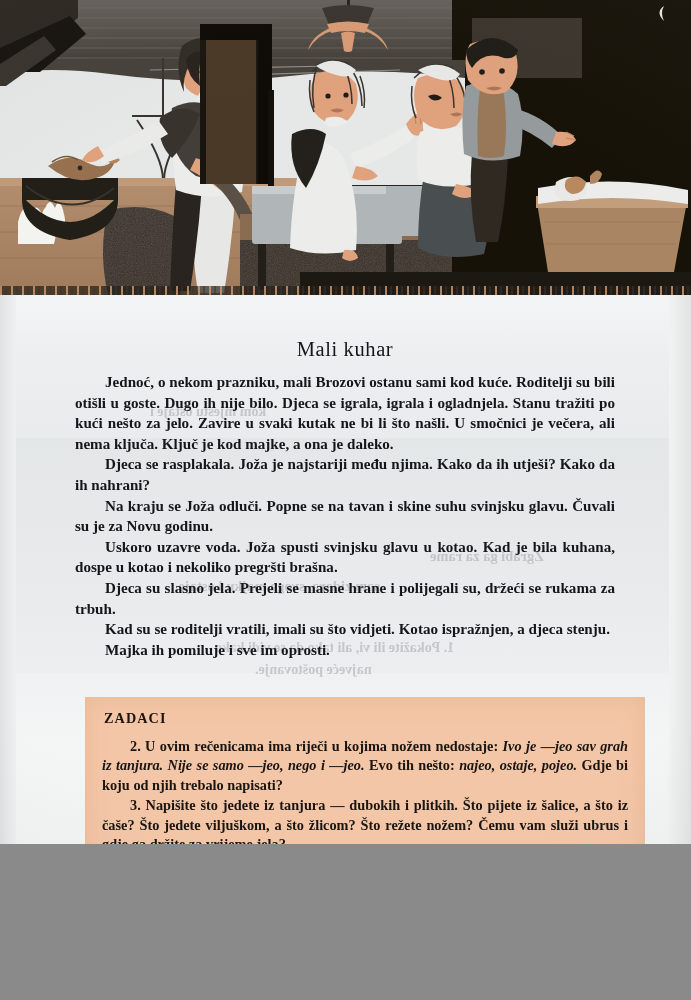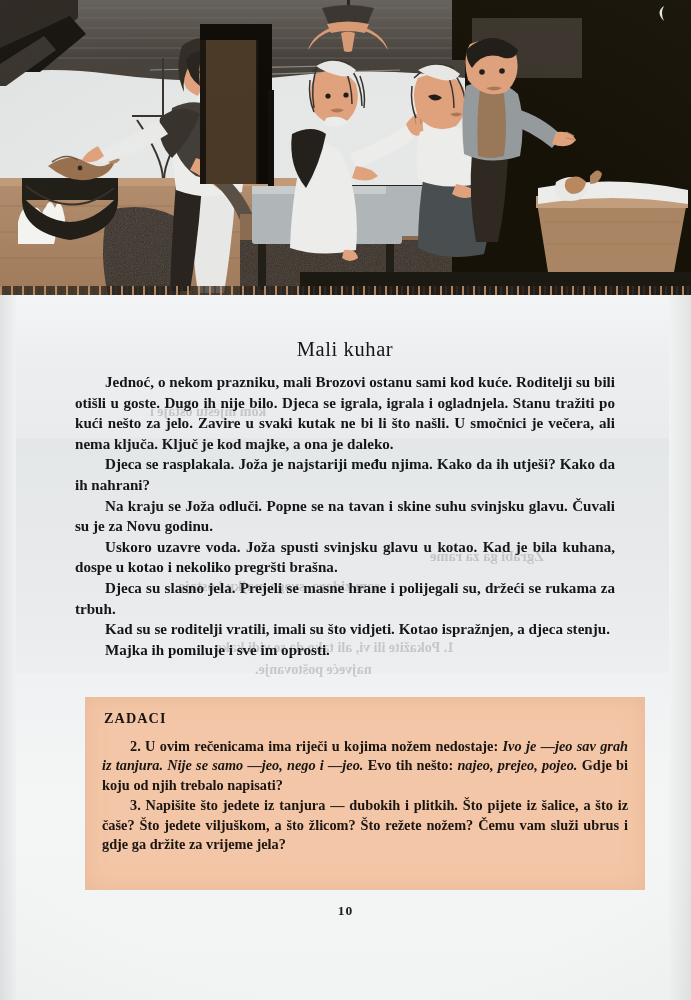--- a/index.html
+++ b/index.html
@@ -1,20 +1,20 @@
 <!DOCTYPE html>
 <html><head>
 <meta charset="utf-8">
 <title>Mali kuhar</title>
 <style>
   html,body{margin:0;padding:0;background:#8a8a8a;}
   body{font-family:"Liberation Serif",serif;}
   .page{
     position:relative;
-    width:691px;height:1000px;
+    width:691px;height:844px;
     overflow:hidden;
     background:#7dd3fc;
   }
   
   .paper-base{position:absolute;inset:0;background:#edeff0;}
   .paper-band-a{position:absolute;left:0;right:0;top:293px;height:145px;
      background:linear-gradient(180deg,#f4f5f6 0%,#eceeef 45%,#e9ebec 100%);}
   .paper-band-b{position:absolute;left:0;right:0;top:438px;height:235px;
      background:linear-gradient(180deg,#e4e7e8 0%,#e8eaeb 60%,#eceeef 100%);}
   .paper-band-c{position:absolute;left:0;right:0;top:673px;bottom:0;
@@ -367,20 +367,20 @@
     <p class="para">Na kraju se Joža odluči. Popne se na tavan i skine suhu svinjsku glavu. Čuvali su je za Novu godinu.</p>
     <p class="para">Uskoro uzavre voda. Joža spusti svinjsku glavu u kotao. Kad je bila kuhana, dospe u kotao i nekoliko pregršti brašna.</p>
     <p class="para">Djeca su slasno jela. Prejeli se masne hrane i polijegali su, držeći se rukama za trbuh.</p>
     <p class="para">Kad su se roditelji vratili, imali su što vidjeti. Kotao ispražnjen, a djeca stenju.</p>
     <p class="para">Majka ih pomiluje i sve im oprosti.</p>
   </div>
 
   <div class="zadaci">
     <div class="zadaci-inner">
       <div class="zadaci-h">ZADACI</div>
-      <p class="task" id="ex1"><span class="tasknum">2. </span><span>U ovim rečenicama ima riječi u kojima nožem nedostaje: </span><em>Ivo je —jeo sav grah iz tanjura. Nije se samo —jeo, nego i —jeo.</em><span> Evo tih nešto: </span><em>najeo, prejeo, pojeo.</em><span> Gdje bi koju od njih trebalo napisati?</span></p>
+      <p class="task" id="ex1"><span class="tasknum">2. </span><span>U ovim rečenicama ima riječi u kojima nožem nedostaje: </span><em>Ivo je —jeo sav grah iz tanjura. Nije se samo —jeo, nego i —jeo.</em><span> Evo tih nešto: </span><em>najeo, ostaje, pojeo.</em><span> Gdje bi koju od njih trebalo napisati?</span></p>
       <p class="task" id="ex2"><span class="tasknum">3. </span><span>Napišite što jedete iz tanjura — dubokih i plitkih. Što pijete iz šalice, a što iz čaše? Što jedete viljuškom, a što žlicom? Što režete nožem? Čemu vam služi ubrus i gdje ga držite za vrijeme jela?</span></p>
     </div>
   </div>
 
   <div class="folio">10</div>
   <div class="paper-vign"></div>
 </div>
 
 </body></html>

